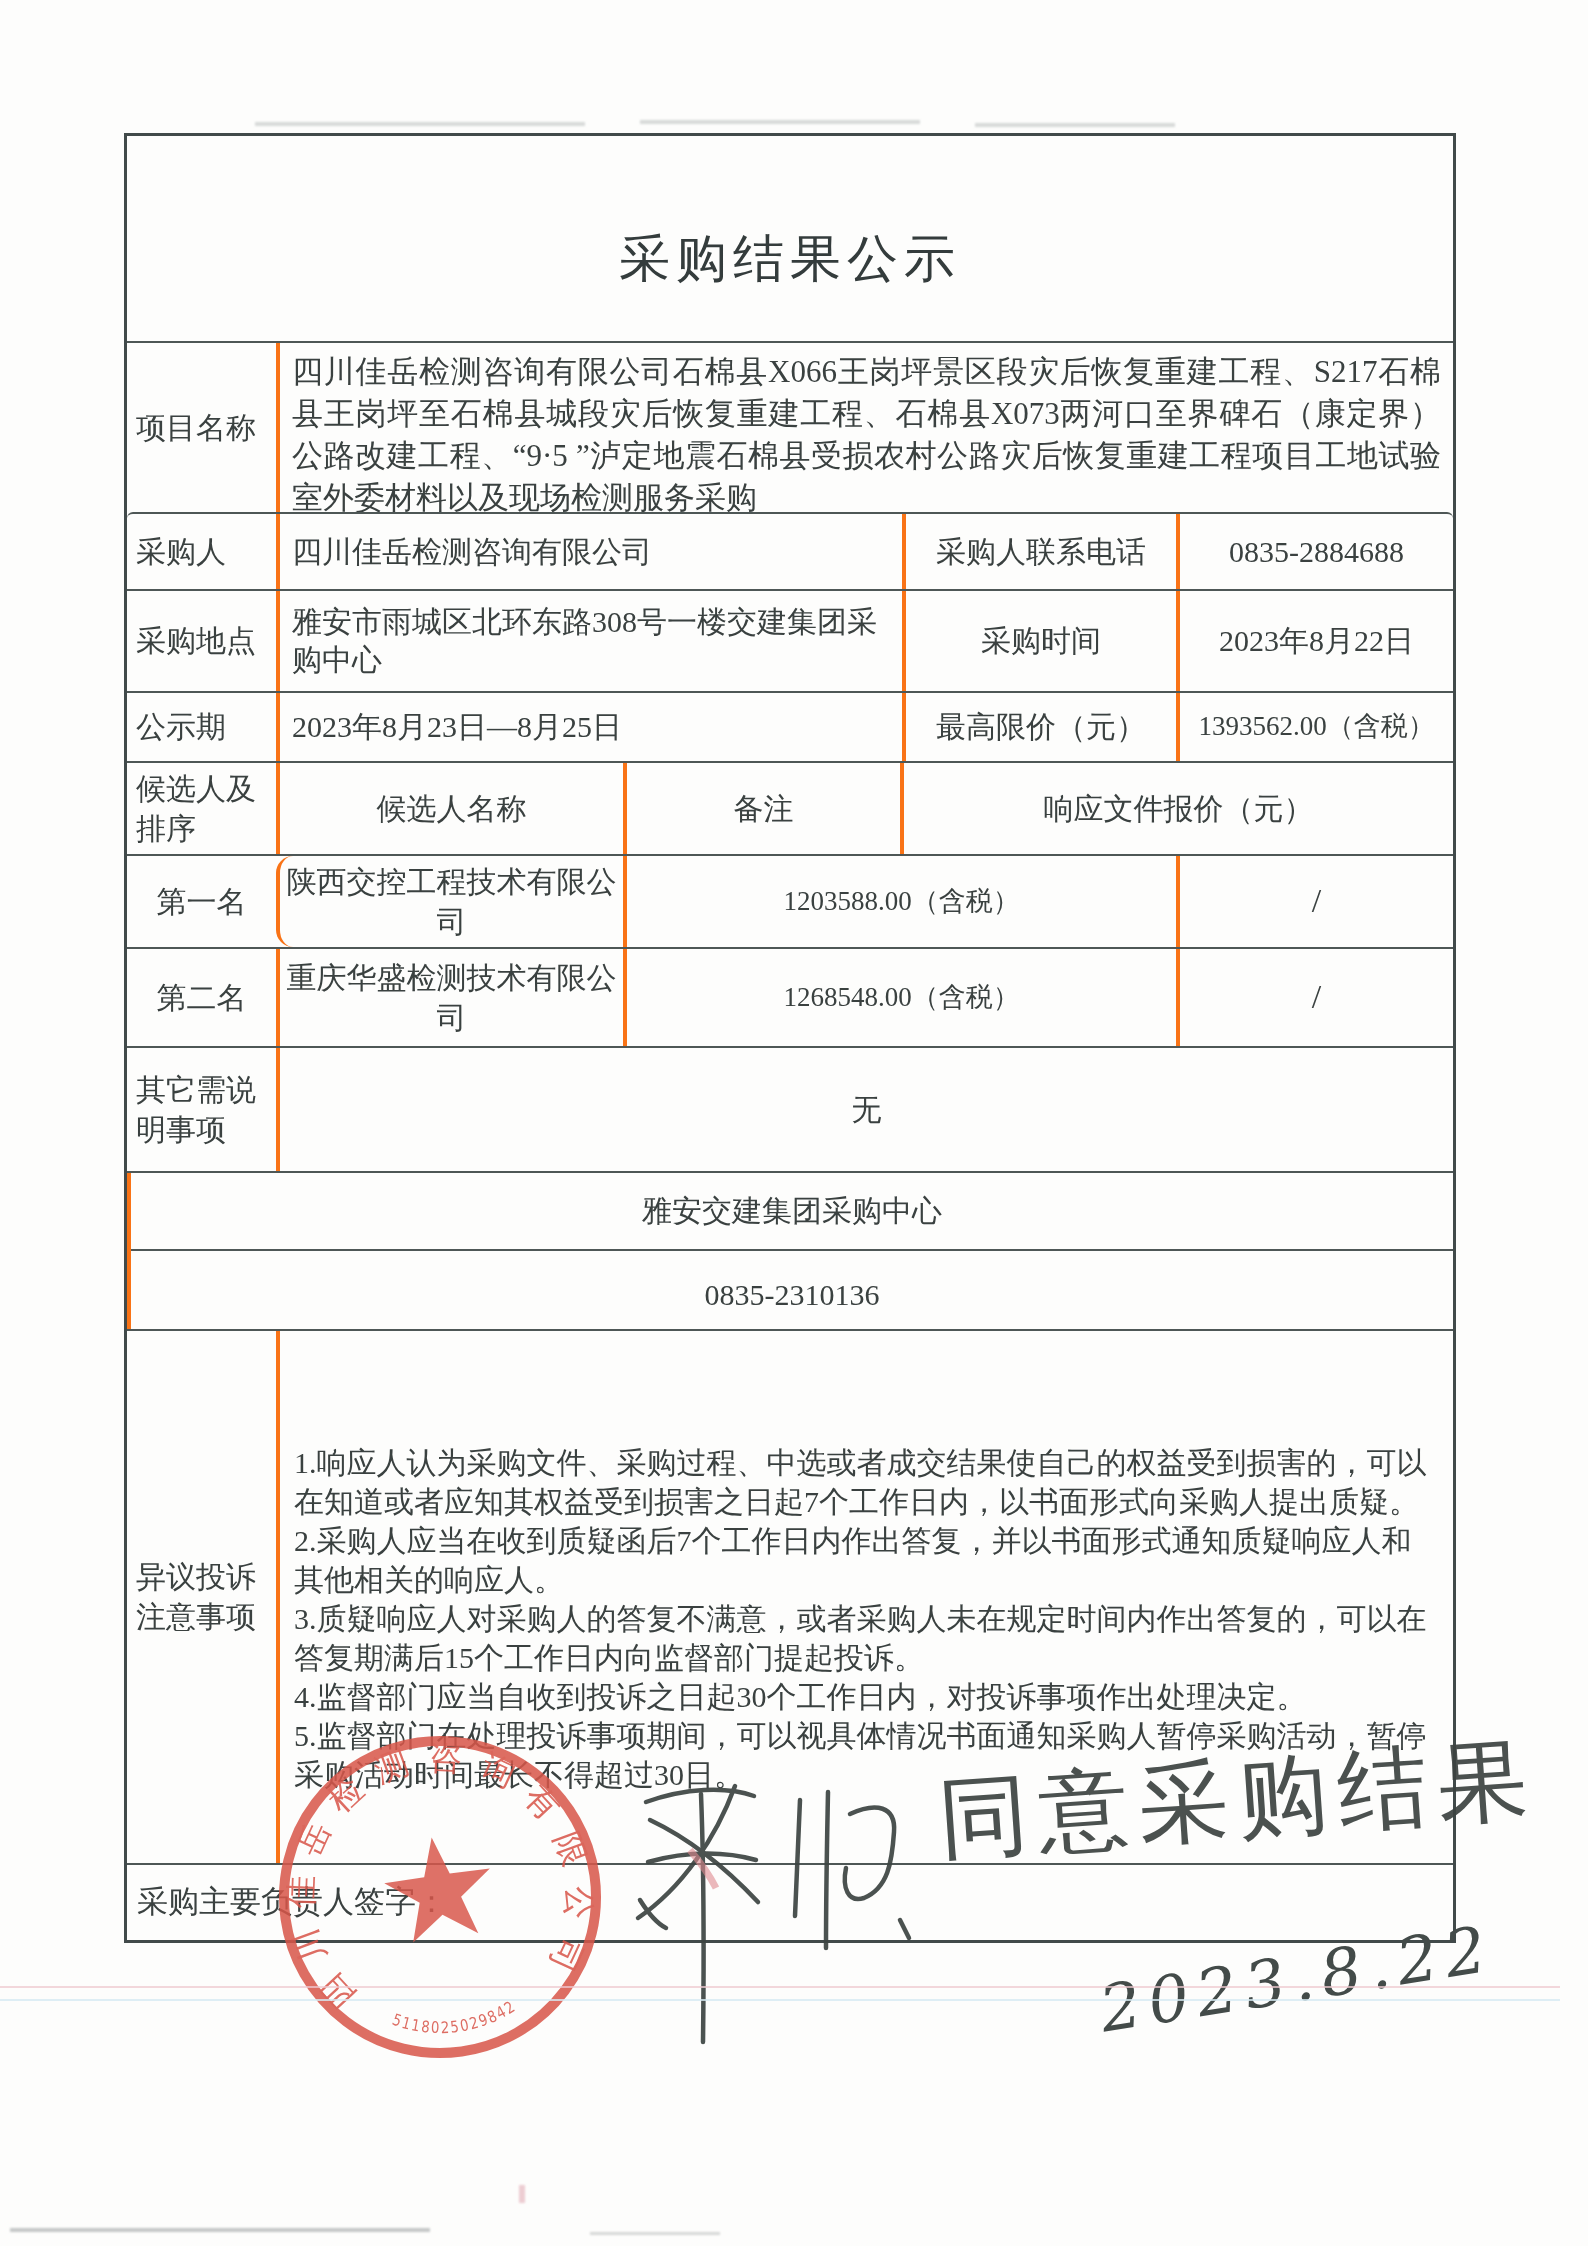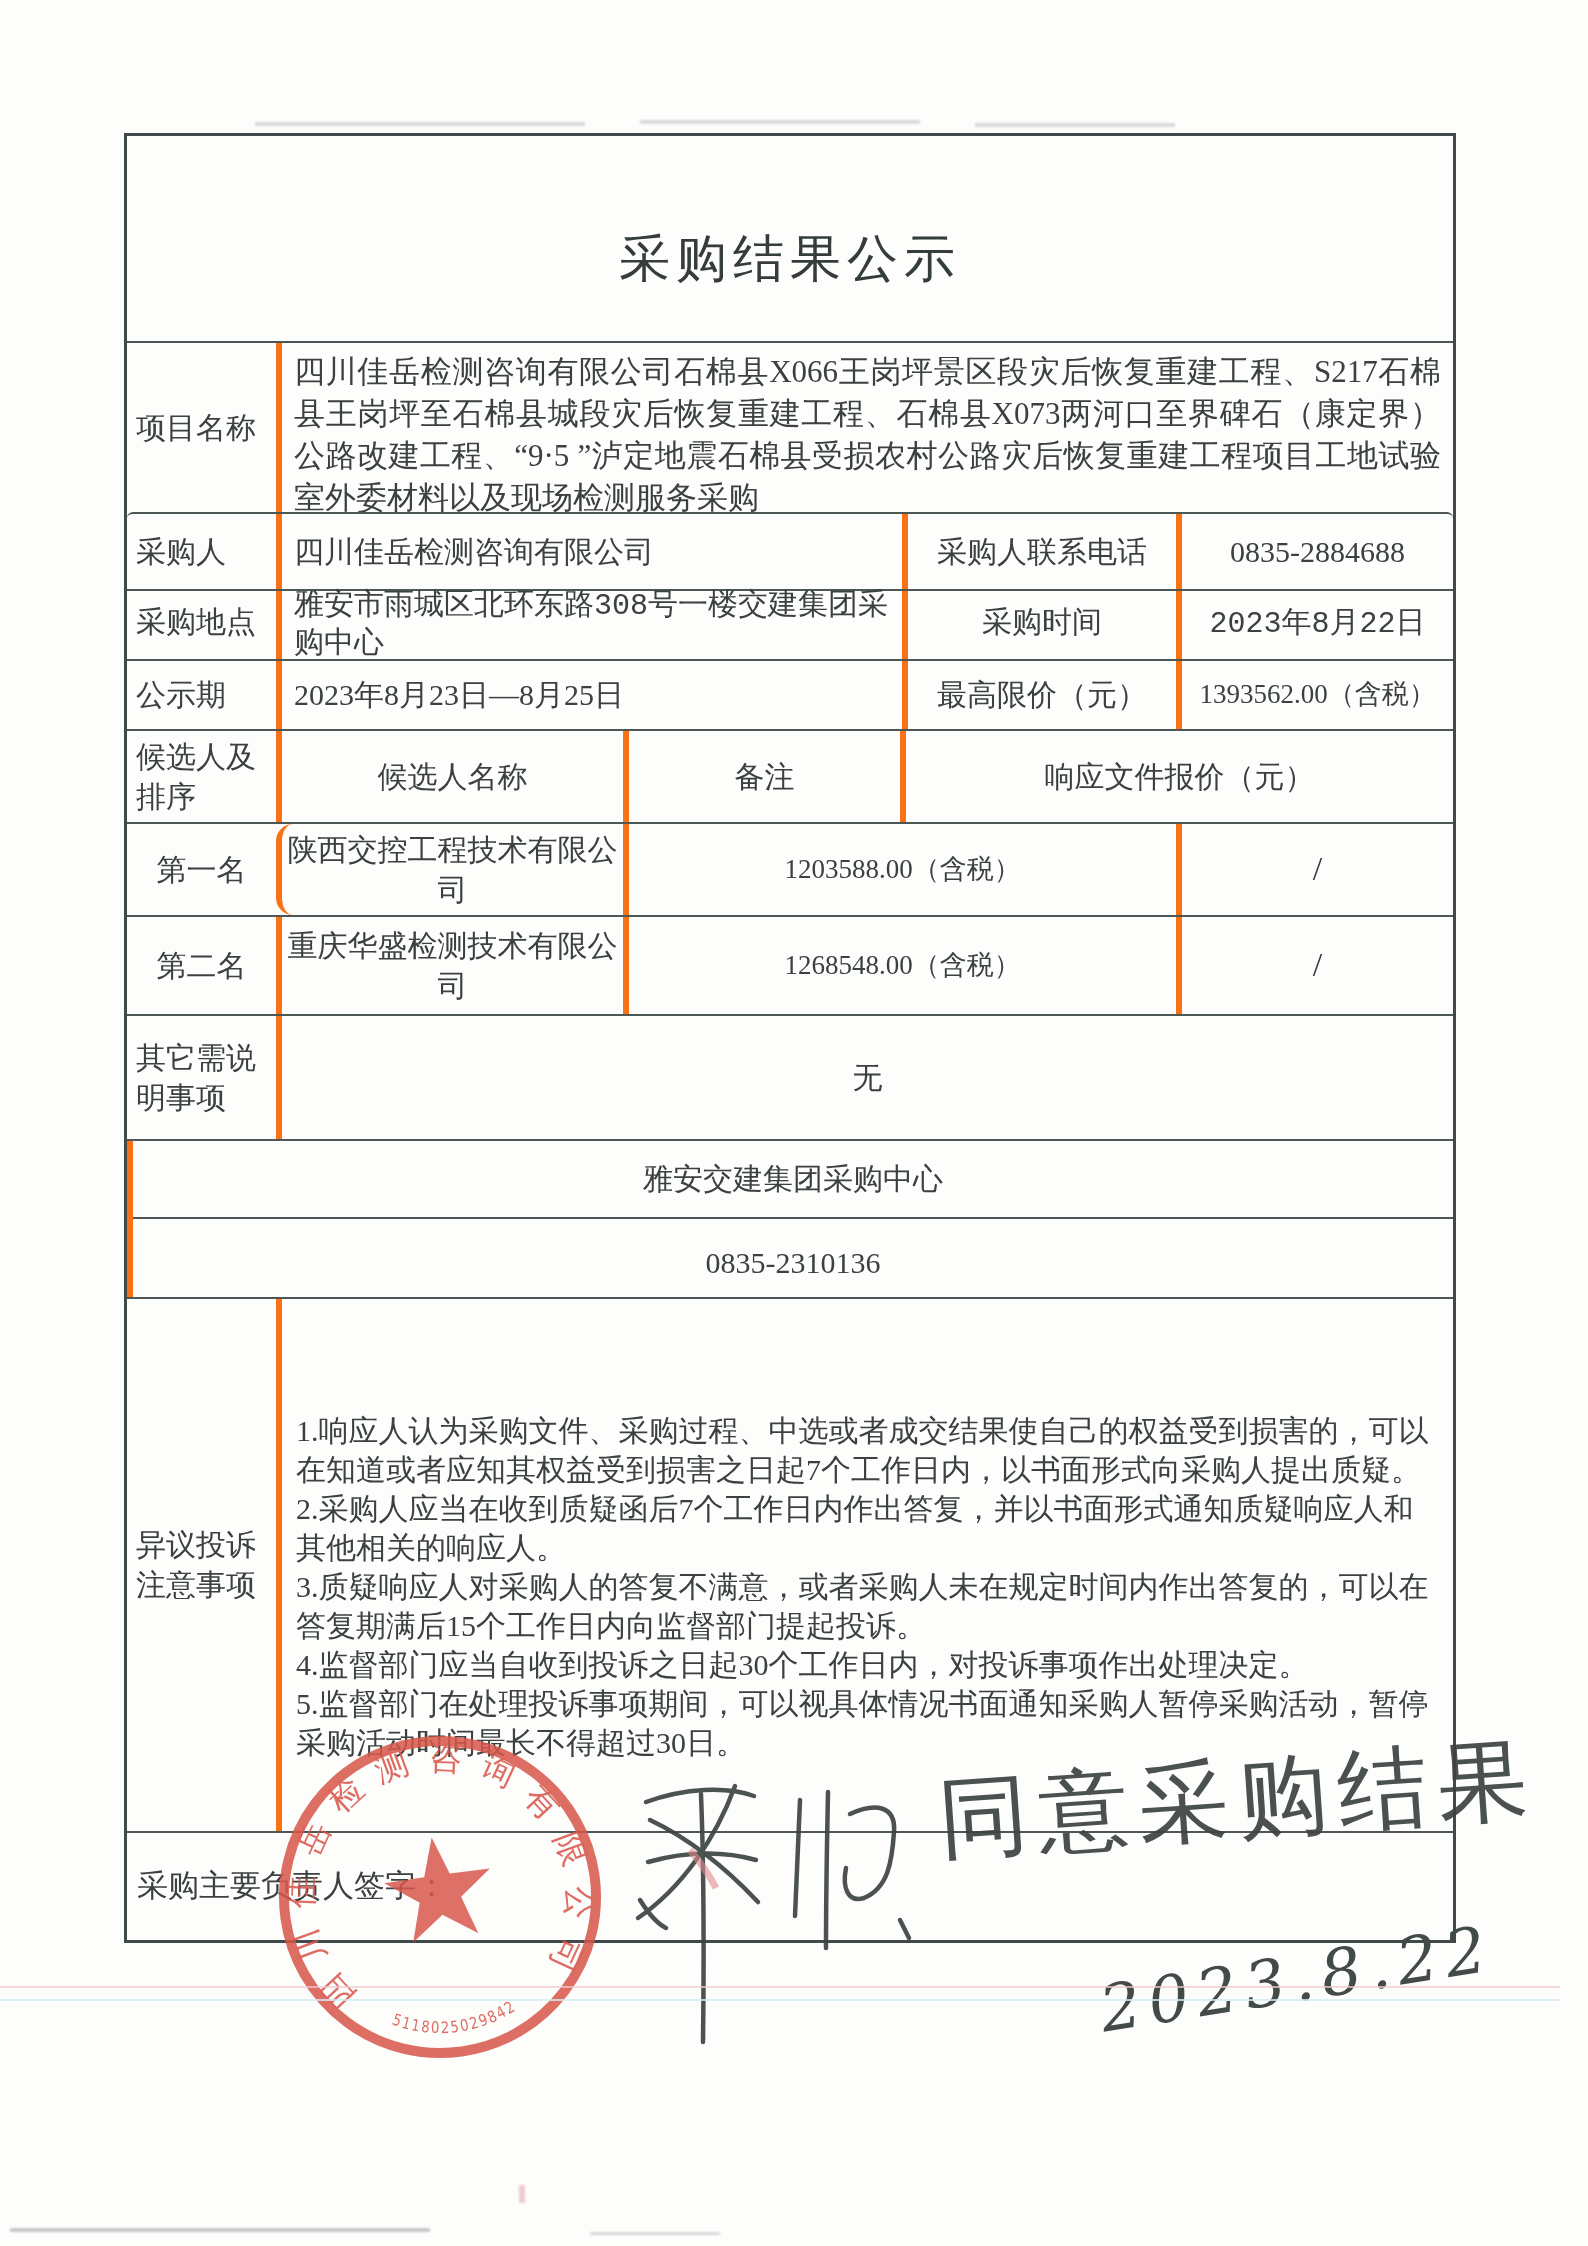--- a/index.html
+++ b/index.html
@@ -10,21 +10,21 @@
     color:#3a4140;
   }
   
   .doc-table{
     position:absolute;left:124px;top:133px;width:1332px;height:1810px;
     border:3px solid #414a4a;box-sizing:border-box;
     display:flex;flex-direction:column;
   }
   .trow{display:flex;box-sizing:border-box;border-top:2px solid #4e5756;flex:0 0 auto;}
   .trow.first{border-top:none;}
-  .tcell{box-sizing:border-box;border-left:6px solid #f97316;display:flex;
+  .tcell{box-sizing:border-box;border-left:4px solid #f97316;display:flex;
          font-size:30px;line-height:1.32;}
   .tcell.nol{border-left:none;}
   .lab{width:149px;flex:0 0 149px;align-items:center;padding:4px 6px 4px 9px;}
   .vcenter{align-items:center;}
   .hcenter{justify-content:center;text-align:center;}
   .pad{padding:6px 12px;}
   .title-row{height:205px;}
   .title-cell{width:100%;justify-content:center;align-items:center;padding-top:42px;
               font-size:51px;letter-spacing:6px;color:#343c3c;}
   .serifnum{font-family:"Liberation Serif","DejaVu Serif",serif;}
@@ -77,21 +77,21 @@
       <div class="tcell projtext" style="flex:1;">四川佳岳检测咨询有限公司石棉县X066王岗坪景区段灾后恢复重建工程、S217石棉县王岗坪至石棉县城段灾后恢复重建工程、石棉县X073两河口至界碑石（康定界）公路改建工程、“9·5 ”泸定地震石棉县受损农村公路灾后恢复重建工程项目工地试验室外委材料以及现场检测服务采购</div>
     </div>
 
     <div class="trow" style="height:77px;border-radius:6px;">
       <div class="tcell nol lab">采购人</div>
       <div class="tcell vcenter pad" style="width:626px;flex:0 0 626px;">四川佳岳检测咨询有限公司</div>
       <div class="tcell vcenter hcenter" style="width:274px;flex:0 0 274px;">采购人联系电话</div>
       <div class="tcell vcenter hcenter serifnum" style="flex:1;">0835-2884688</div>
     </div>
 
-    <div class="trow" style="height:70px;font-family:Liberation Mono, monospace;">
+    <div class="trow" style="height:102px;">
       <div class="tcell nol lab">采购地点</div>
       <div class="tcell vcenter pad" style="width:626px;flex:0 0 626px;line-height:38px;">雅安市雨城区北环东路308号一楼交建集团采购中心</div>
       <div class="tcell vcenter hcenter" style="width:274px;flex:0 0 274px;">采购时间</div>
       <div class="tcell vcenter hcenter" style="flex:1;">2023年8月22日</div>
     </div>
 
     <div class="trow" style="height:70px;">
       <div class="tcell nol lab">公示期</div>
       <div class="tcell vcenter pad" style="width:626px;flex:0 0 626px;">2023年8月23日—8月25日</div>
       <div class="tcell vcenter hcenter" style="width:274px;flex:0 0 274px;">最高限价（元）</div>

